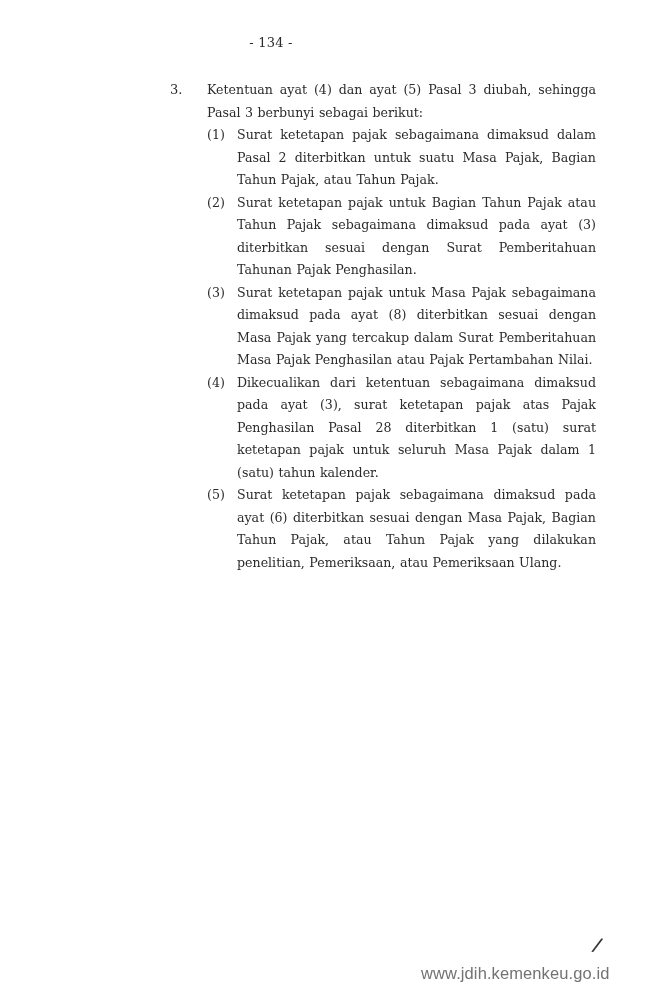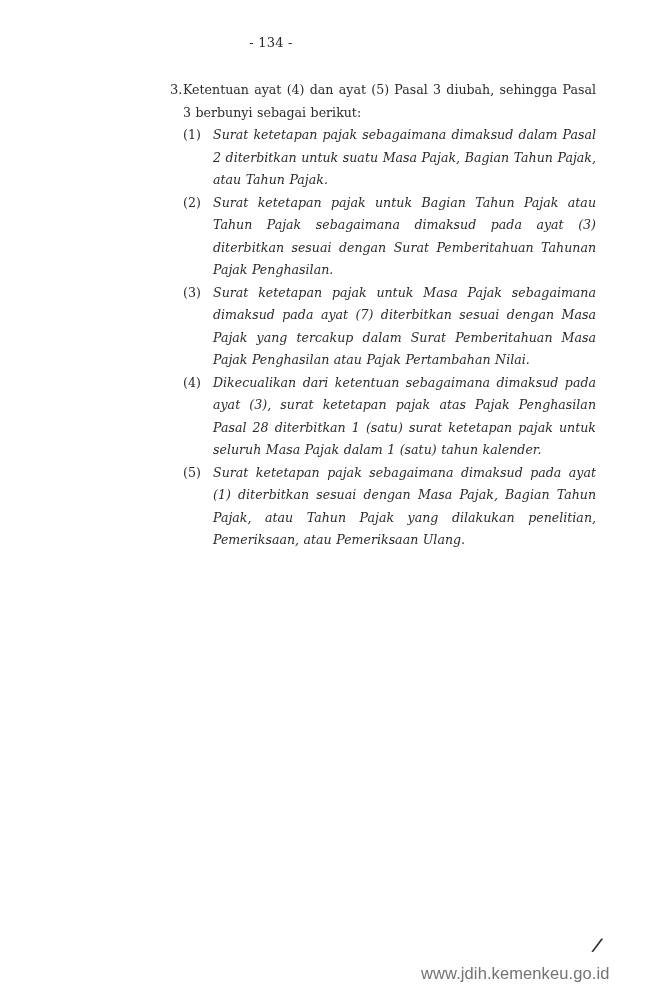--- a/index.html
+++ b/index.html
@@ -7,30 +7,30 @@
       width: 654px; height: 1000px; background: #ffffff; position: relative; overflow: hidden;
       font-family: "DejaVu Serif", serif; color: #2b2b2b;
     }
     .page-number {
       position: absolute; top: 35px; left: 0; width: 542px; text-align: center;
       font-size: 13px; letter-spacing: 0.2px;
     }
     .content { position: absolute; left: 170px; width: 426px; }
     .item { position: relative; }
     .item-num { position: absolute; left: 0; top: 0; font-size: 13px; line-height: 22.5px; }
-    .item-body { margin-left: 13px; }
+    .item-body { margin-left: 37px; }
     .para {
       font-size: 12.6px; line-height: 22.5px; text-align: justify; text-align-last: left;
       word-spacing: 0.5px;
     }
     .pasal-title { text-align: center; font-size: 12.6px; line-height: 22.5px; }
     .ayat { position: relative; }
     .ayat + .ayat { margin-top: 0px; }
     .ayat-num { position: absolute; left: 0; top: 0; font-size: 12.6px; line-height: 22.5px; }
-    .ayat-text { margin-left: 30px; font-style: italic; }
+    .ayat-text { margin-left: 30px; }
     .footer-mark {
       position: absolute; left: 594px; top: 934px; font-size: 18px; font-style: italic; font-weight: bold; color: #333;
       transform: rotate(10deg);
     }
     .footer-link {
       position: absolute; left: 421px; top: 964px; font-family: "Liberation Sans", sans-serif;
       font-size: 16.5px; color: #1a1acc; text-decoration: none; letter-spacing: 0.1px;
     }
   </style>
 </head>
@@ -45,27 +45,27 @@
     <div class="ayat">
       <span class="ayat-num">(1)</span>
       <div class="ayat-text para">Surat ketetapan pajak sebagaimana dimaksud dalam Pasal 2 diterbitkan untuk suatu Masa Pajak, Bagian Tahun Pajak, atau Tahun Pajak.</div>
     </div>
     <div class="ayat">
       <span class="ayat-num">(2)</span>
       <div class="ayat-text para">Surat ketetapan pajak untuk Bagian Tahun Pajak atau Tahun Pajak sebagaimana dimaksud pada ayat (3) diterbitkan sesuai dengan Surat Pemberitahuan Tahunan Pajak Penghasilan.</div>
     </div>
     <div class="ayat">
       <span class="ayat-num">(3)</span>
-      <div class="ayat-text para">Surat ketetapan pajak untuk Masa Pajak sebagaimana dimaksud pada ayat (7) diterbitkan sesuai dengan Masa Pajak yang tercakup dalam Surat Pemberitahuan Masa Pajak Penghasilan atau Pajak Pertambahan Nilai.</div>
+      <div class="ayat-text para">Surat ketetapan pajak untuk Masa Pajak sebagaimana dimaksud pada ayat (8) diterbitkan sesuai dengan Masa Pajak yang tercakup dalam Surat Pemberitahuan Masa Pajak Penghasilan atau Pajak Pertambahan Nilai.</div>
     </div>
     <div class="ayat">
       <span class="ayat-num">(4)</span>
       <div class="ayat-text para">Dikecualikan dari ketentuan sebagaimana dimaksud pada ayat (3), surat ketetapan pajak atas Pajak Penghasilan Pasal 28 diterbitkan 1 (satu) surat ketetapan pajak untuk seluruh Masa Pajak dalam 1 (satu) tahun kalender.</div>
     </div>
     <div class="ayat">
       <span class="ayat-num">(5)</span>
-      <div class="ayat-text para">Surat ketetapan pajak sebagaimana dimaksud pada ayat (1) diterbitkan sesuai dengan Masa Pajak, Bagian Tahun Pajak, atau Tahun Pajak yang dilakukan penelitian, Pemeriksaan, atau Pemeriksaan Ulang.</div>
+      <div class="ayat-text para">Surat ketetapan pajak sebagaimana dimaksud pada ayat (6) diterbitkan sesuai dengan Masa Pajak, Bagian Tahun Pajak, atau Tahun Pajak yang dilakukan penelitian, Pemeriksaan, atau Pemeriksaan Ulang.</div>
     </div>
   </div>
 </div>
 
 <span class="footer-mark">/</span>
 <a class="footer-link" style="color: #737373;">www.jdih.kemenkeu.go.id</a>
 
 </body></html>

